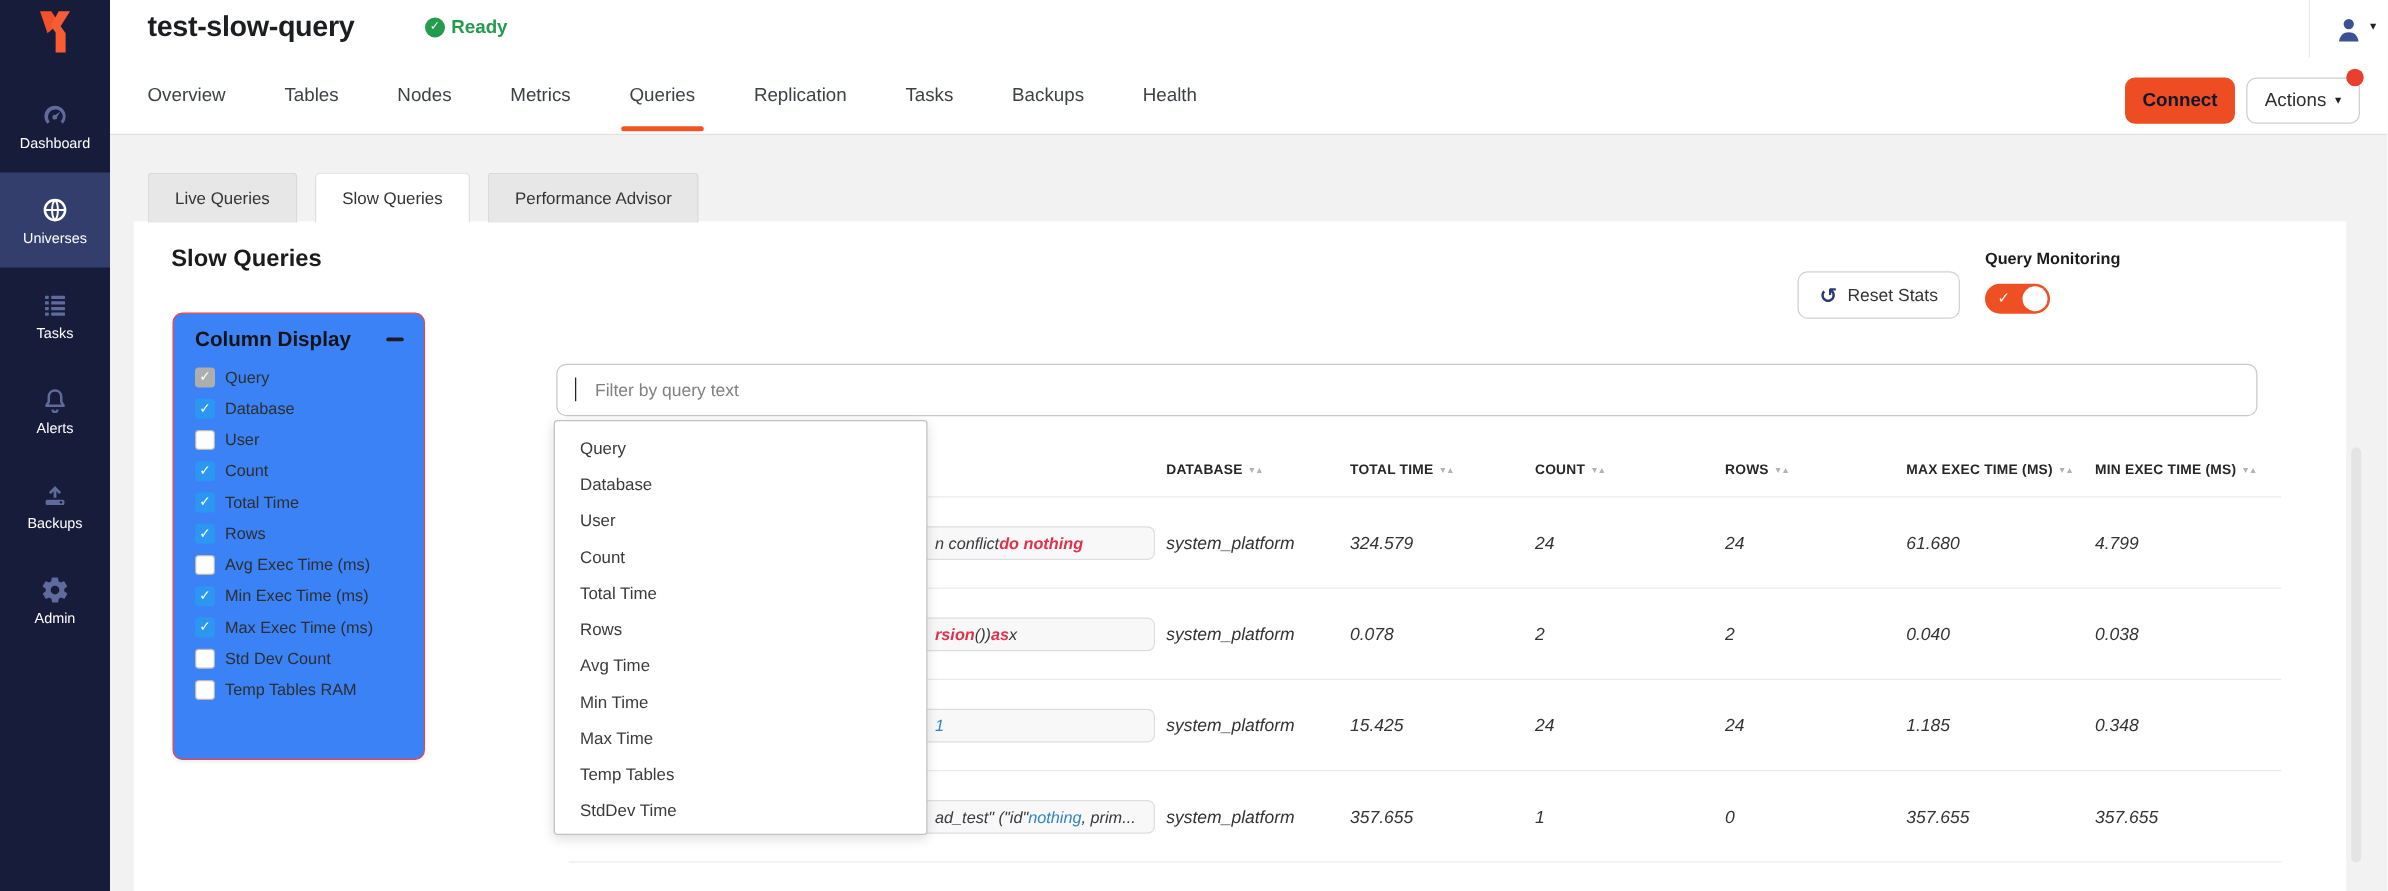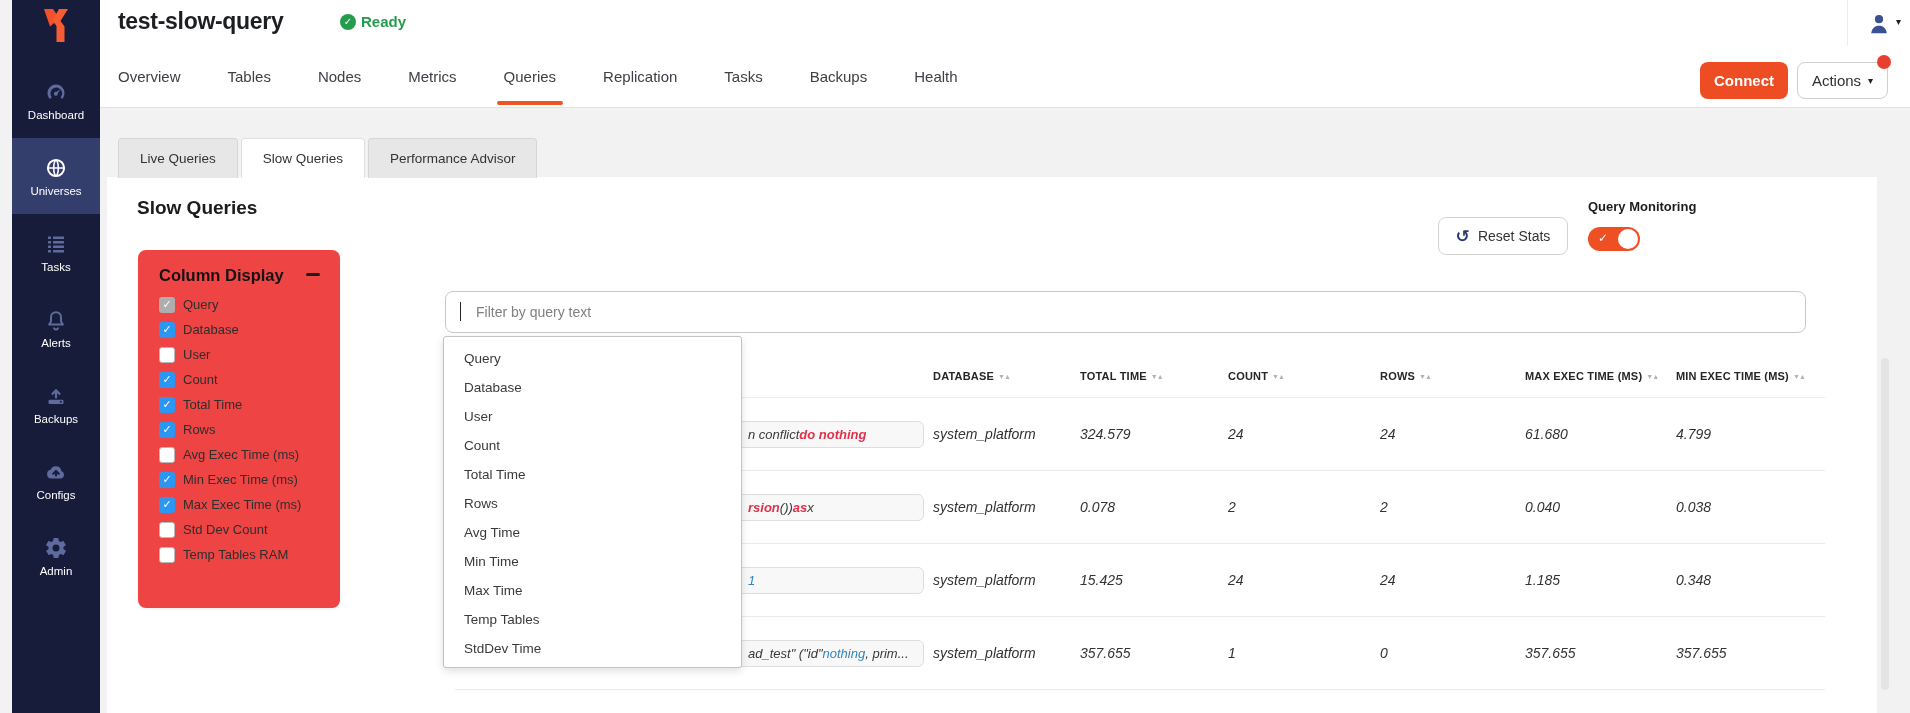--- a/index.html
+++ b/index.html
@@ -1,59 +1,59 @@
 <!DOCTYPE html>
 <html><head>
 <meta charset="utf-8">
 <style>
 * { margin:0; padding:0; box-sizing:border-box; }
 html,body { background:#fff; }
 body { font-family:"Liberation Sans","DejaVu Sans",sans-serif; }
 .stage { position:relative; width:1910px; height:713px; background:#f2f2f2; overflow:hidden; }
 
 
-.sidebar { position:absolute; left:12px; top:0; width:88px; height:713px; background:#171c3b; z-index:30; }
+.sidebar { position:absolute; left:0; top:0; width:88px; height:713px; background:#171c3b; z-index:30; }
 .logo { position:absolute; top:3px; left:0; width:88px; height:44px; display:flex; align-items:center; justify-content:center; cursor:pointer; }
 .side-nav { position:absolute; top:62px; left:0; width:88px; }
 .side-item { height:76px; display:flex; flex-direction:column; align-items:center; justify-content:center; gap:5px; color:#5f6b9d; cursor:pointer; }
 .side-item.active { background:#333e6c; color:#fff; }
 .side-item .lbl { color:#fff; font-size:11.5px; }
 .side-ic svg { display:block; }
 
 
 .topbar { position:absolute; left:88px; top:0; width:1822px; height:108px; background:#fff; border-bottom:1px solid #e2e2e2;padding-left:45px; }
 .page-title { position:absolute; left:30px; top:8px; font-size:23px; font-weight:700; color:#1d1e22; letter-spacing:-0.3px; }
 .ready { position:absolute; left:252px; top:13px; display:flex; align-items:center; gap:5px; color:#259b4e; font-weight:700; font-size:15px; }
 .ready-dot { width:16px; height:16px; border-radius:50%; background:#259b4e; color:#fff; font-size:10px; display:flex; align-items:center; justify-content:center; }
 .nav-tabs { position:absolute; left:30px; top:45px; height:62px; display:flex; gap:47px; align-items:center; font-size:15px; color:#3d4045; }
 .nav-tab { position:relative; height:100%; display:flex; align-items:center; cursor:pointer; }
 .nav-tab.active::after { content:""; position:absolute; left:-7px; right:-7px; bottom:2px; height:4px; background:#f05423; border-radius:2px; }
-.btn-connect { position:absolute; left:1612px; top:62px; width:88px; height:37px; background:#ee4c23; color:#ffffff; border-radius:8px; font-size:15px; font-weight:600; display:flex; align-items:center; justify-content:center; cursor:pointer; }
+.btn-connect { position:absolute; left:1612px; top:62px; width:88px; height:37px; background:#ee4c23; color:#0f172a; border-radius:8px; font-size:15px; font-weight:600; display:flex; align-items:center; justify-content:center; cursor:pointer; }
 .btn-actions { position:absolute; left:1709px; top:62px; width:91px; height:37px; background:#fff; border:1px solid #cfcfcf; border-radius:8px; font-size:15px; color:#2f2f2f; display:flex; align-items:center; justify-content:center; gap:7px; cursor:pointer; }
 .btn-actions .caret { font-size:10px; color:#222; }
 .notif-dot { position:absolute; left:1789px; top:55px; width:14px; height:14px; border-radius:50%; background:#e8402e; z-index:5; }
 .user-divider { position:absolute; left:1759px; top:0; width:1px; height:46px; background:#ececec; }
 .avatar { position:absolute; left:1778px; top:11px; cursor:pointer; }
 .avatar-caret { position:absolute; left:1808px; top:16px; font-size:10px; color:#222; }
 
 
-.subtabs { position:absolute; left:118px; top:138px; display:flex; gap:3px; z-index:4; }
+.subtabs { position:absolute; left:118px; top:138px; display:flex; gap:14px; z-index:4; }
 .subtab { height:40px; padding:0 21px; display:flex; align-items:center; background:#e7e7e7; border:1px solid #d6d6d6; border-bottom:none; border-radius:4px 4px 0 0; font-size:13.5px; color:#333; cursor:pointer; }
 .subtab.active { background:#fff; border-color:#e0e0e0; }
 .panel { position:absolute; left:107px; top:177px; width:1770px; height:536px; background:#fff; }
 .sq-heading { position:absolute; left:30px; top:20px; font-size:19px; font-weight:700; color:#1b1b1d; }
 .btn-reset { position:absolute; left:1331px; top:40px; width:130px; height:38px; background:#fff; border:1px solid #d2d2d2; border-radius:8px; display:flex; align-items:center; justify-content:center; gap:8px; font-size:14px; color:#333; cursor:pointer; }
 .reset-ic { font-size:17px; font-weight:700; color:#2c3a72; line-height:1; }
 .qm-label { position:absolute; left:1481px; top:22px; font-size:13px; font-weight:700; color:#1c1c1c; }
 .toggle { position:absolute; left:1481px; top:50px; width:52px; height:24px; border-radius:13px; background:#ee5023; cursor:pointer; }
 .toggle .tick { position:absolute; left:10px; top:4px; color:#fff; font-size:12px; font-weight:700; }
 .toggle .knob { position:absolute; right:2px; top:2px; width:20px; height:20px; border-radius:50%; background:#fff; }
 
 
-.col-card { position:absolute; left:31px; top:73px; width:202px; height:358px; background:#ef4444; border:4px solid #ef4444; border-radius:8px; box-shadow:0 1px 3px rgba(0,0,0,0.07); z-index:3; }
+.col-card { position:absolute; left:31px; top:73px; width:202px; height:358px; background:#3b82f6; border:1px solid #ef4444; border-radius:8px; box-shadow:0 1px 3px rgba(0,0,0,0.07); z-index:3; }
 .col-card-title { position:absolute; left:17px; top:12px; font-size:16.5px; font-weight:700; color:#141414; }
 .collapse-minus { position:absolute; right:16px; top:19px; width:14px; height:3px; background:#1c1c1c; border-radius:2px; cursor:pointer; }
 .col-list { position:absolute; left:17px; top:38px; right:8px; }
 .col-item { height:25px; display:flex; align-items:center; gap:8px; cursor:pointer; }
 .cbx { width:16px; height:16px; border-radius:3px; display:flex; align-items:center; justify-content:center; font-size:11px; color:#fff; flex:0 0 16px; }
 .cbx.on { background:#2b97f3; }
 .cbx.on-disabled { background:#aeaeae; }
 .cbx.off { background:#fff; border:1.5px solid #b9b9b9; }
 .col-item .cl { font-size:13px; color:#2e2e2e; }
 
@@ -170,29 +170,20 @@
             <svg width="24" height="24" viewBox="0 0 24 24" fill="currentColor">
               <path d="M10.9 14.2h2.2V8.9l2.3 2.3 1.5-1.5L12 4.8 7.1 9.7l1.5 1.5 2.3-2.3z"></path>
               <rect x="4.5" y="15.7" width="15" height="4.2" rx="1.2"></rect>
               <circle cx="16.8" cy="17.8" r="1" fill="#171c3b"></circle>
             </svg>
           </span>
           <span class="lbl">Backups</span>
         </div>
         <div class="side-item">
           <span class="side-ic">
-            <svg width="24" height="24" viewBox="0 0 24 24">
-              <path fill="currentColor" d="M7.2 18.5a4.4 4.4 0 0 1-.6-8.7 5.6 5.6 0 0 1 10.8 1.4 3.8 3.8 0 0 1-.3 7.3z"></path>
-              <path fill="#171c3b" d="M10.9 16.3h2.2v-2.8l1.6 1.6 1.4-1.4L12 9.6l-4.1 4.1 1.4 1.4 1.6-1.6z"></path>
-            </svg>
-          </span>
-          <span class="lbl">Configs</span>
-        </div>
-        <div class="side-item">
-          <span class="side-ic">
             <svg width="24" height="24" viewBox="0 0 24 24" fill="currentColor">
               <path d="M19.4 13c.04-.33.06-.66.06-1s-.02-.67-.06-1l2.1-1.6a.5.5 0 0 0 .12-.64l-2-3.46a.5.5 0 0 0-.6-.22l-2.5 1a7.6 7.6 0 0 0-1.7-1l-.4-2.6a.5.5 0 0 0-.5-.43h-4a.5.5 0 0 0-.5.42l-.4 2.6a7.6 7.6 0 0 0-1.7 1l-2.5-1a.5.5 0 0 0-.6.23l-2 3.46a.5.5 0 0 0 .12.64L4.6 11c-.04.33-.06.66-.06 1s.02.67.06 1l-2.1 1.6a.5.5 0 0 0-.12.64l2 3.46c.13.22.39.3.6.22l2.5-1a7.6 7.6 0 0 0 1.7 1l.4 2.6c.04.24.25.42.5.42h4c.25 0 .46-.18.5-.42l.4-2.6a7.6 7.6 0 0 0 1.7-1l2.5 1c.22.08.47 0 .6-.22l2-3.46a.5.5 0 0 0-.12-.64zM12 15.5a3.5 3.5 0 1 1 0-7 3.5 3.5 0 0 1 0 7z"></path>
             </svg>
           </span>
           <span class="lbl">Admin</span>
         </div>
       </div>
   </div>
 
   <div class="subtabs">

